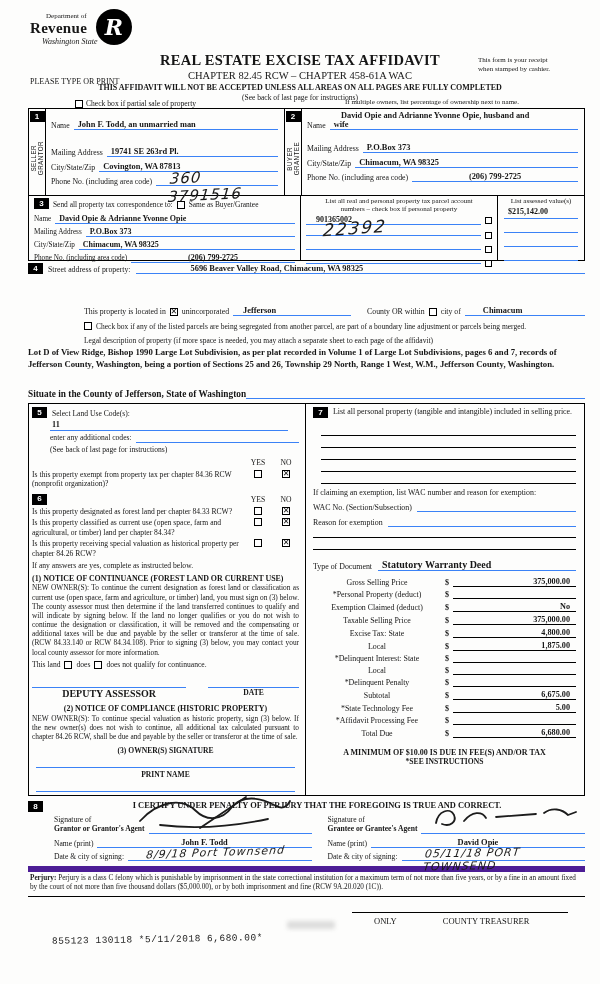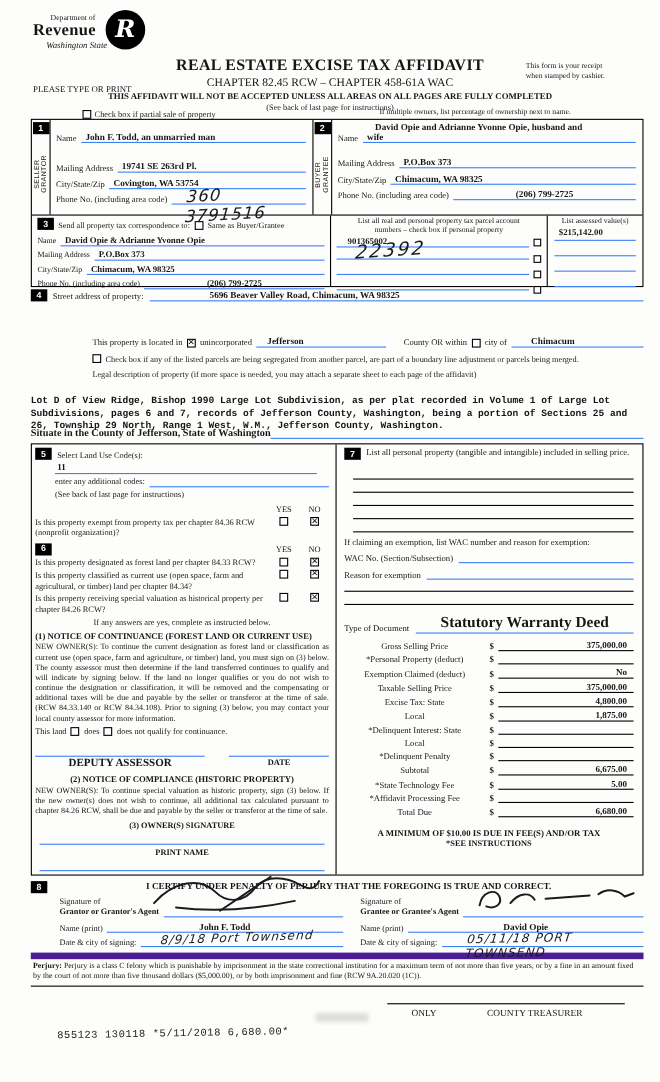--- a/index.html
+++ b/index.html
@@ -81,21 +81,21 @@
           <div class="frow" style="margin-top:9px;">
             <span class="lbl">Name</span>
             <span class="ul grow val">John F. Todd, an unmarried man</span>
           </div>
           <div class="frow" style="margin-top:17px;">
             <span class="lbl">Mailing Address</span>
             <span class="ul grow val">19741 SE 263rd Pl.</span>
           </div>
           <div class="frow" style="margin-top:5px;">
             <span class="lbl">City/State/Zip</span>
-            <span class="ul grow val">Covington, WA 53754</span>
+            <span class="ul grow val">Covington, WA 87813</span>
           </div>
           <div class="frow" style="margin-top:4px;position:relative;">
             <span class="lbl">Phone No. (including area code)</span>
             <span class="ul grow" style="height:10px;"></span>
             <span class="hand abs" style="left:118px;top:-9px;font-size:15px;letter-spacing:1px;transform:rotate(-3deg) skewX(-8deg);">360 3791516</span>
           </div>
         </div>
       </div>
 
       <div style="flex:1;display:flex;">
@@ -198,21 +198,21 @@
       <span style="margin-left:12px;">County OR  within</span>
       <span class="cb"></span>
       <span>city of</span>
       <span class="ul grow val" style="padding-left:18px;margin-top:28px;">Chimacum</span>
     </div>
     <div class="fline" style="margin:6px 0 0 56px;font-size:7.5px;gap:4px;align-items:flex-start;">
       <span class="cb"></span>
       <span>Check box if any of the listed parcels are being segregated from another parcel, are part of a boundary line adjustment or parcels being merged.</span>
     </div>
     <div style="margin:5px 0 0 56px;font-size:7.5px;">Legal description of property (if more space is needed, you may attach a separate sheet to each page of the affidavit)</div>
-    <div class="b" style="margin-top:14px;font-size:8.7px;line-height:1.35;font-family:Liberation Mono, monospace;">Lot D of View Ridge, Bishop 1990 Large Lot Subdivision, as per plat recorded in Volume 1 of Large Lot Subdivisions, pages 6 and 7, records of Jefferson County, Washington, being a portion of Sections 25 and 26, Township 29 North, Range 1 West, W.M., Jefferson County, Washington.</div>
+    <div class="b" style="margin-top:2px;font-size:8.7px;line-height:1.35;">Lot D of View Ridge, Bishop 1990 Large Lot Subdivision, as per plat recorded in Volume 1 of Large Lot Subdivisions, pages 6 and 7, records of Jefferson County, Washington, being a portion of Sections 25 and 26, Township 29 North, Range 1 West, W.M., Jefferson County, Washington.</div>
   </div>
 
   <div class="abs fline" style="left:28px;top:389px;width:557px;gap:0;">
     <span class="b" style="font-size:9.3px;">Situate in the County of Jefferson, State of Washington</span>
     <span class="grow ul" style="height:1px;"></span>
   </div>
 
   <div class="abs" style="left:28px;top:403px;width:557px;height:393px;border:1px solid #000;display:flex;">
 
     <div style="width:277px;border-right:1px solid #000;padding:3px 6px 3px 3px;font-size:7.6px;line-height:1.25;">
@@ -266,21 +266,21 @@
       </div>
       <div class="qrow">
         <span class="qtext">Is this property receiving special valuation as historical property per chapter 84.26 RCW?</span>
         <span class="qcb">
             <span class="cb"></span>
           </span>
         <span class="qcb2">
             <span class="cb">✕</span>
           </span>
       </div>
-      <div style="margin-top:3px;text-align:center;">If any answers are yes, complete as instructed below.</div>
+      <div style="margin-top:3px;">If any answers are yes, complete as instructed below.</div>
       <div class="b" style="margin-top:3px;font-size:7.9px;">(1) NOTICE OF CONTINUANCE (FOREST LAND OR CURRENT USE)</div>
       <div class="jst" style="font-size:7.35px;">NEW OWNER(S): To continue the current designation as forest land or classification as current use (open space, farm and agriculture, or timber) land, you must sign on (3) below.  The county assessor must then determine if the land transferred continues to qualify and will indicate by signing below.  If the land no longer qualifies or you do not wish to continue the designation or classification, it will be removed and the compensating or additional taxes will be due and payable by the seller or transferor at the time of sale.  (RCW 84.33.140 or RCW 84.34.108).  Prior to signing (3) below, you may contact your local county assessor for more information.</div>
       <div class="fline" style="margin-top:3px;gap:4px;">
         <span>This land</span>
         <span class="cb"></span>
         <span>does</span>
         <span class="cb"></span>
         <span>does not qualify for continuance.</span>
       </div>
       <div style="display:flex;gap:22px;margin-top:9px;">
@@ -317,21 +317,21 @@
         <span class="ul grow"></span>
       </div>
       <div class="fline" style="margin-top:6px;gap:5px;">
         <span>Reason for exemption</span>
         <span class="ul grow"></span>
       </div>
       <div class="blankline"></div>
       <div class="blankline" style="margin-top:1px;"></div>
       <div class="fline" style="margin-top:9px;gap:6px;">
         <span>Type of Document</span>
-        <span class="ul grow val" style="font-size:14px;text-align:center;">Statutory Warranty Deed</span>
+        <span class="ul grow val" style="font-size:10px;">Statutory Warranty Deed</span>
       </div>
       <div class="mrow" style="margin-top:6px;">
         <span class="mlabel">Gross Selling Price</span>
           <span class="mdollar">$</span>
           <span class="mval">375,000.00</span>
       </div>
       <div class="mrow">
         <span class="mlabel">*Personal Property (deduct)</span>
           <span class="mdollar">$</span>
           <span class="mval"></span>

